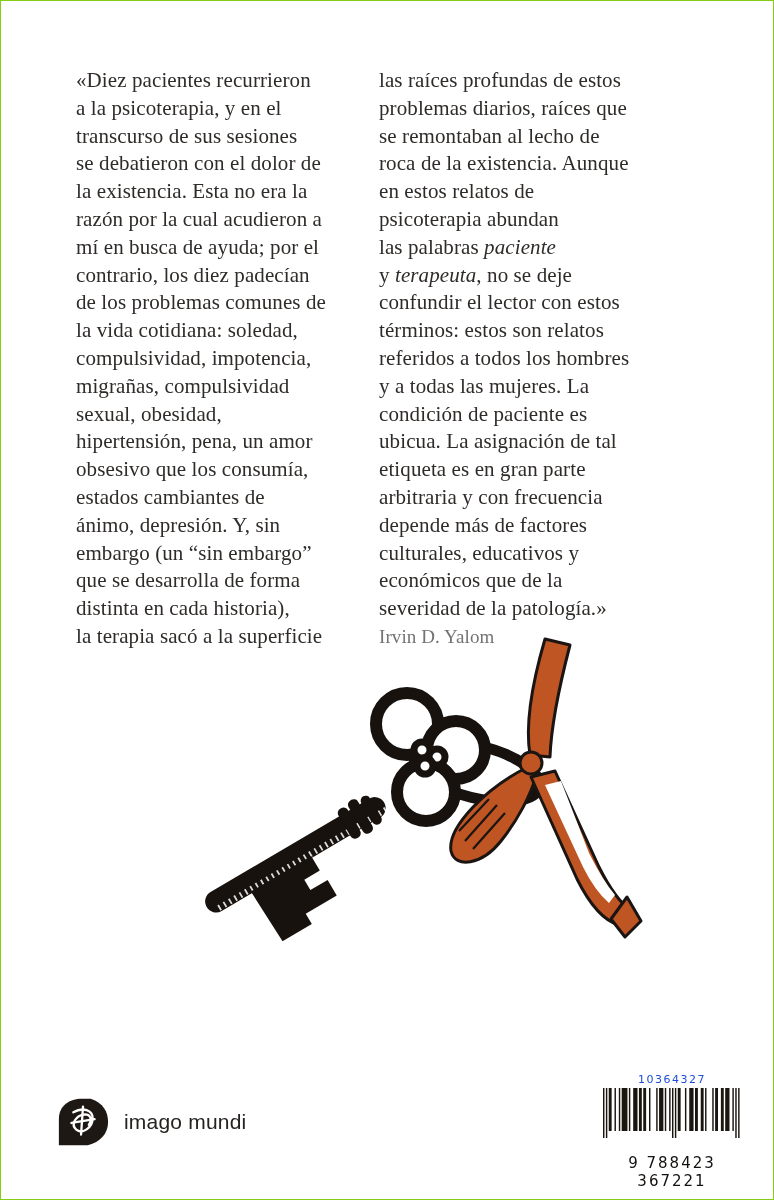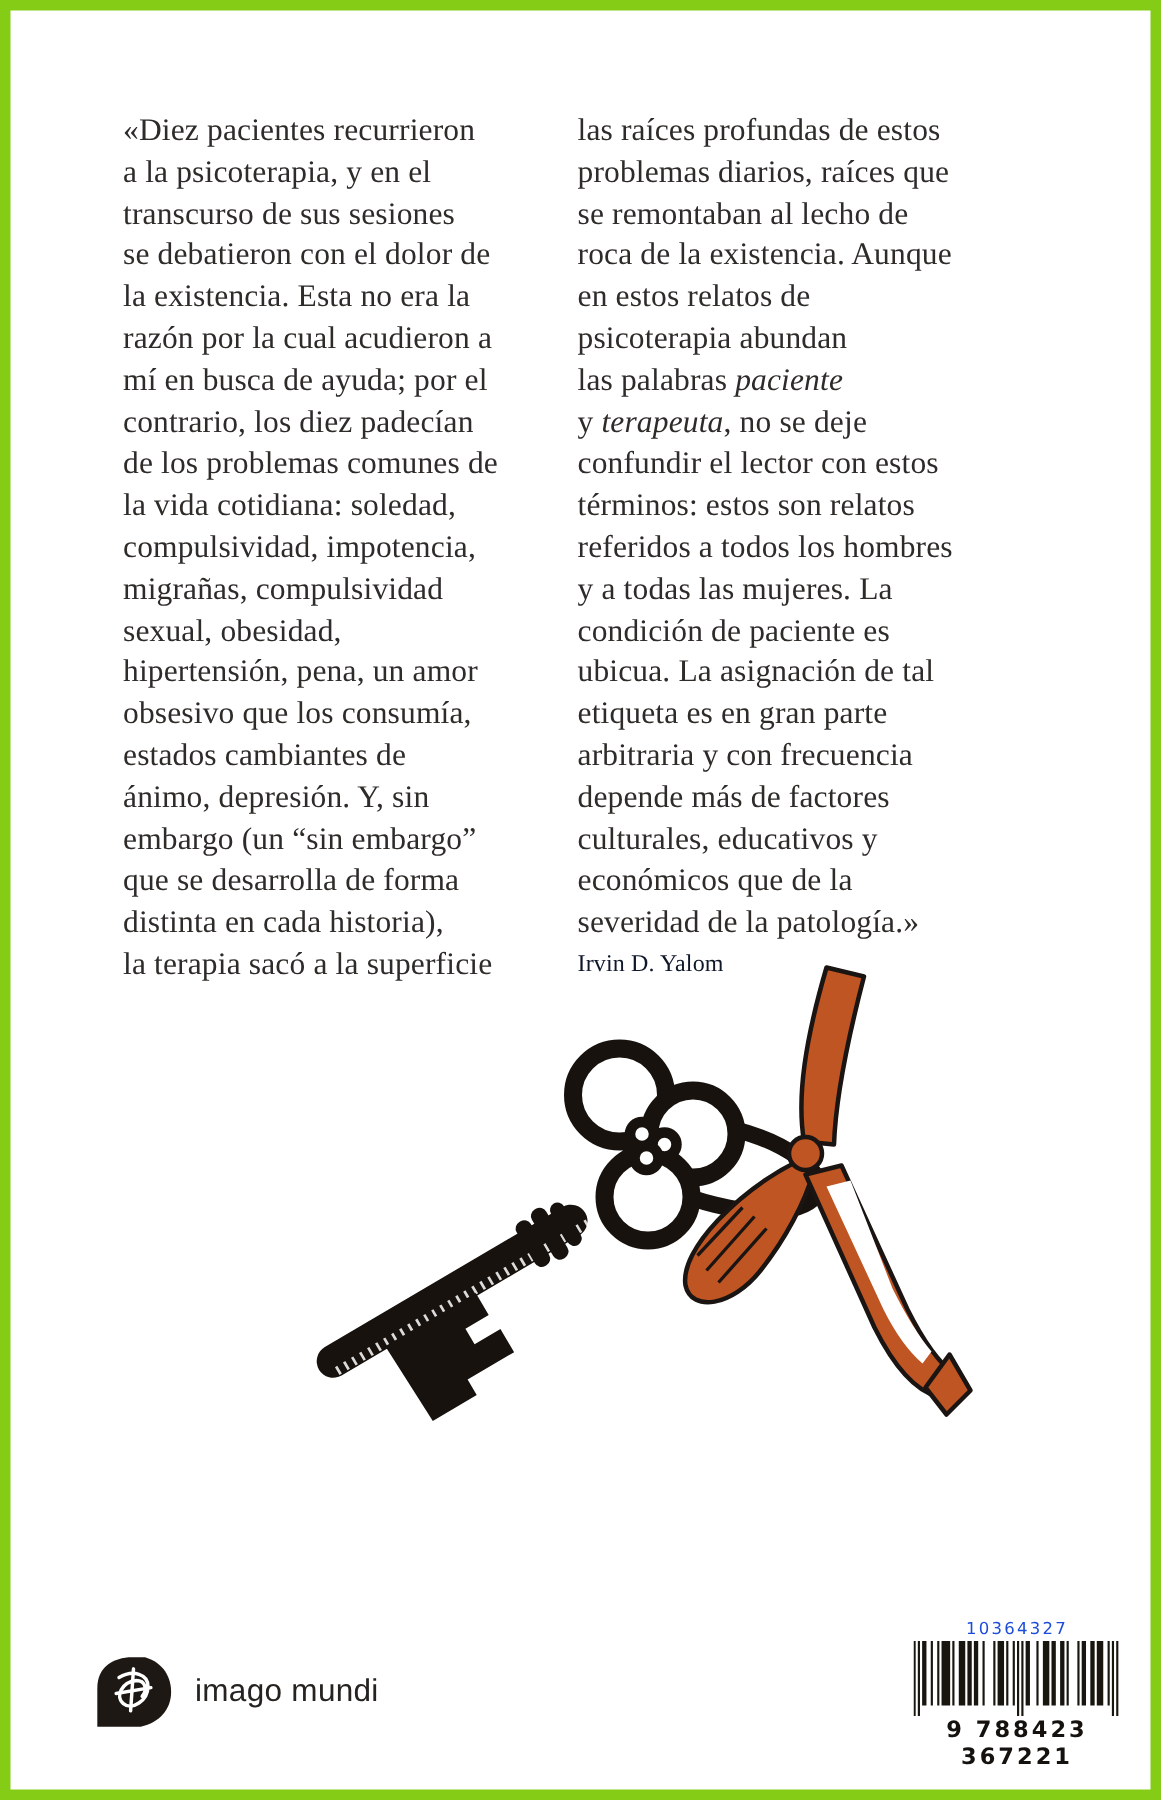--- a/index.html
+++ b/index.html
@@ -1,58 +1,58 @@
 <!DOCTYPE html>
 <html><head>
 <meta charset="utf-8">
 <style>
   html,body { margin:0; padding:0; background:#ffffff; }
   .page {
     position:relative;
     width:774px; height:1200px;
     box-sizing:border-box;
     background:#ffffff;
-    border:7px solid #84cc16;
+    border:1px solid #84cc16;
     overflow:hidden;
     font-family:"Liberation Serif", serif;
   }
   .col {
     position:absolute; top:66px;
     color:#2e2b29;
     font-size:21px;
     line-height:27.8px;
     white-space:nowrap;
     letter-spacing:0.1px;
   }
   .col-left  { left:75px;  }
   .col-right { left:378px; }
   .ln i { font-style:italic; }
   .author {
-    color:#0f172a;
-    font-size:16px;
+    color:#737373;
+    font-size:19px;
     line-height:27.8px;
   }
   .illo { position:absolute; left:178px; top:628px; width:472px; height:345px; }
   .publisher {
     position:absolute; left:55px; top:1096px;
     display:flex; align-items:center; gap:14px;
   }
   .logo { width:54px; height:50px; display:block; }
   .pubname {
     font-family:"Liberation Sans", sans-serif;
     font-size:21px; color:#262220; letter-spacing:0.2px;
   }
   .barcode {
     position:absolute; left:596px; top:1072px; width:150px;
     text-align:center; background:#ffffff;
     font-family:"DejaVu Sans", sans-serif;
   }
   .bc-top  { font-size:11px; color:#1d4ed8; letter-spacing:1.5px; }
   .bc-bars { display:block; margin:2px auto 0 auto; }
-  .bc-isbn { font-size:15px; color:#14110f; letter-spacing:2px; margin-top:0px; font-weight:bold; }
+  .bc-isbn { font-size:15px; color:#14110f; letter-spacing:2px; margin-top:16px; font-weight:normal; }
 </style>
 </head>
 <body>
 
 <div class="page">
 
   <div class="col col-left">
       <div class="ln"><span>«Diez pacientes recurrieron</span></div>
       <div class="ln"><span>a la psicoterapia, y en el</span></div>
       <div class="ln"><span>transcurso de sus sesiones</span></div>

